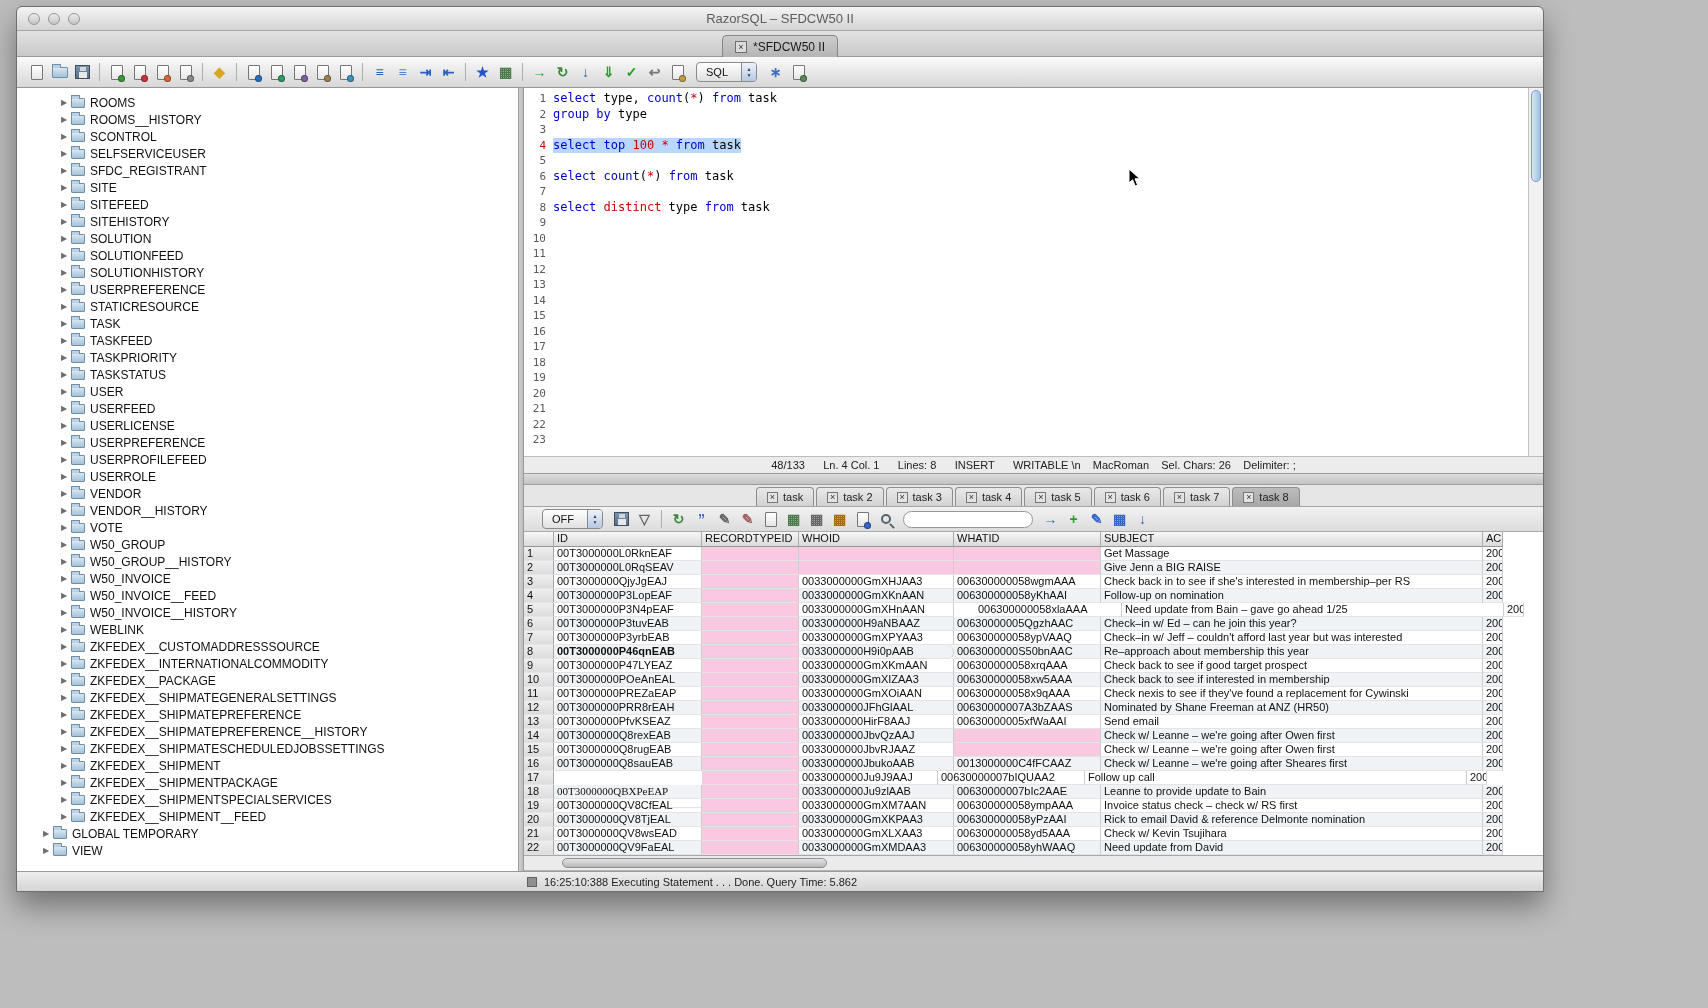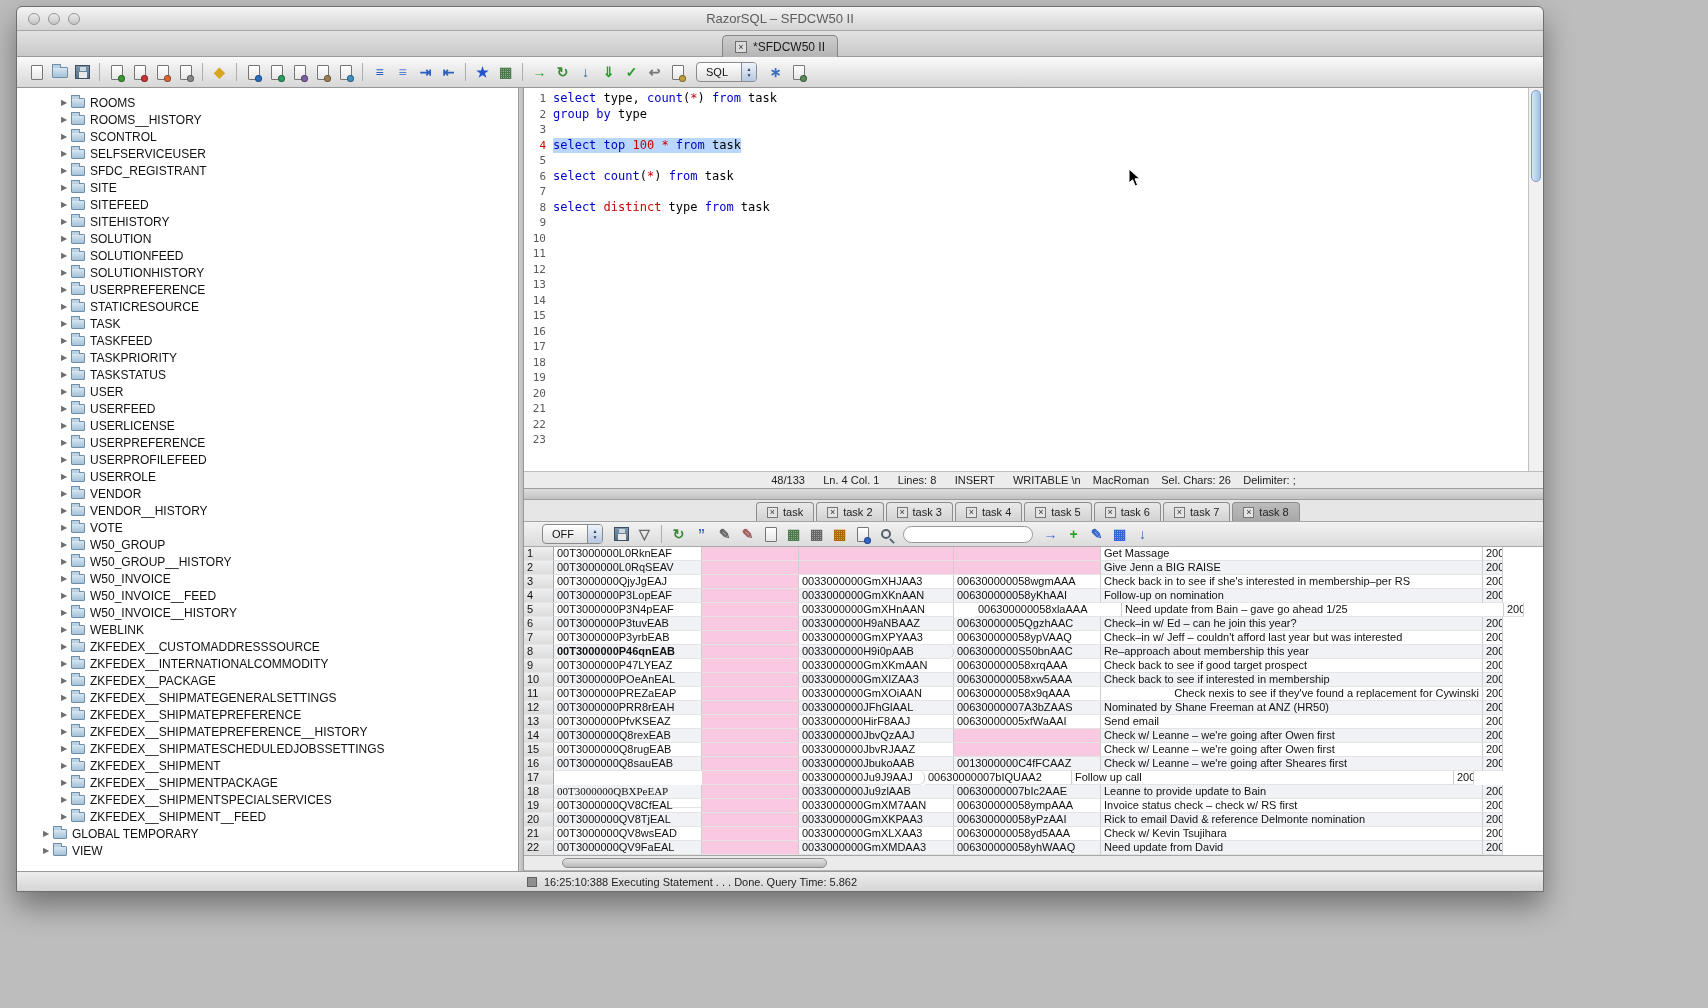--- a/index.html
+++ b/index.html
@@ -622,20 +622,29 @@
             <span class="tbicon">
               <span class="glyph" style="color: rgb(51, 102, 204);">▦</span>
             </span>
             <span class="tbicon">
               <span class="glyph" style="color: rgb(51, 102, 204);">↓</span>
             </span>
           </span>
       </div>
 
       <div class="grid" id="grid">
+          <div class="grow ghead">
+            <span class="gcell" style="width: 30px;"></span>
+            <span class="gcell" style="width: 148px;">ID</span>
+            <span class="gcell" style="width: 97px;">RECORDTYPEID</span>
+            <span class="gcell" style="width: 155px;">WHOID</span>
+            <span class="gcell" style="width: 147px;">WHATID</span>
+            <span class="gcell" style="width: 382px;">SUBJECT</span>
+            <span class="gcell" style="width: 20px;">AC</span>
+          </div>
           <div class="grow">
             <span class="gcell gnum" style="width: 30px;">1</span>
             <span class="gcell" style="width: 148px;">00T3000000L0RknEAF</span>
             <span class="gcell null" style="width: 97px; background: rgb(248, 201, 224);"></span>
             <span class="gcell null" style="width: 155px; background: rgb(248, 201, 224);"></span>
             <span class="gcell null" style="width: 147px; background: rgb(248, 201, 224);"></span>
             <span class="gcell" style="width: 382px;">Get Massage</span>
             <span class="gcell" style="width: 20px;">200</span>
           </div>
           <div class="grow alt">
@@ -718,21 +727,21 @@
             <span class="gcell" style="width: 147px;">006300000058xw5AAA</span>
             <span class="gcell" style="width: 382px;">Check back to see if interested in membership</span>
             <span class="gcell" style="width: 20px;">200</span>
           </div>
           <div class="grow">
             <span class="gcell gnum" style="width: 30px;">11</span>
             <span class="gcell" style="width: 148px;">00T3000000PREZaEAP</span>
             <span class="gcell null" style="width: 97px; background: rgb(248, 201, 224);"></span>
             <span class="gcell" style="width: 155px;">0033000000GmXOiAAN</span>
             <span class="gcell" style="width: 147px;">006300000058x9qAAA</span>
-            <span class="gcell" style="width: 382px; text-align: right;">Check nexis to see if they've found a replacement for Cywinski</span>
+            <span class="gcell" style="width: 382px;">Check nexis to see if they've found a replacement for Cywinski</span>
             <span class="gcell" style="width: 20px;">200</span>
           </div>
           <div class="grow alt">
             <span class="gcell gnum" style="width: 30px;">12</span>
             <span class="gcell" style="width: 148px;">00T3000000PRR8rEAH</span>
             <span class="gcell null" style="width: 97px; background: rgb(248, 201, 224);"></span>
             <span class="gcell" style="width: 155px;">0033000000JFhGlAAL</span>
             <span class="gcell" style="width: 147px;">00630000007A3bZAAS</span>
             <span class="gcell" style="width: 382px;">Nominated by Shane Freeman at ANZ (HR50)</span>
             <span class="gcell" style="width: 20px;">200</span>
@@ -770,21 +779,21 @@
             <span class="gcell null" style="width: 97px; background: rgb(248, 201, 224);"></span>
             <span class="gcell" style="width: 155px;">0033000000JbukoAAB</span>
             <span class="gcell" style="width: 147px;">0013000000C4fFCAAZ</span>
             <span class="gcell" style="width: 382px;">Check w/ Leanne – we're going after Sheares first</span>
             <span class="gcell" style="width: 20px;">200</span>
           </div>
           <div class="grow">
             <span class="gcell gnum" style="width: 30px;">17</span>
             <span class="gcell" style="width: 148px; margin-top: 36px;">00T3000000QAeJbEAL</span>
             <span class="gcell null" style="width: 97px; background: rgb(248, 201, 224);"></span>
-            <span class="gcell" style="width: 126px; border-radius: 6px;">0033000000Ju9J9AAJ</span>
+            <span class="gcell" style="width: 139px;">0033000000Ju9J9AAJ</span>
             <span class="gcell" style="width: 147px;">00630000007bIQUAA2</span>
             <span class="gcell" style="width: 382px;">Follow up call</span>
             <span class="gcell" style="width: 20px;">200</span>
           </div>
           <div class="grow alt">
             <span class="gcell gnum" style="width: 30px;">18</span>
             <span class="gcell" style="width: 148px; font-family: Liberation Serif, serif;">00T3000000QBXPeEAP</span>
             <span class="gcell null" style="width: 97px; background: rgb(248, 201, 224);"></span>
             <span class="gcell" style="width: 155px;">0033000000Ju9zlAAB</span>
             <span class="gcell" style="width: 147px;">00630000007bIc2AAE</span>

